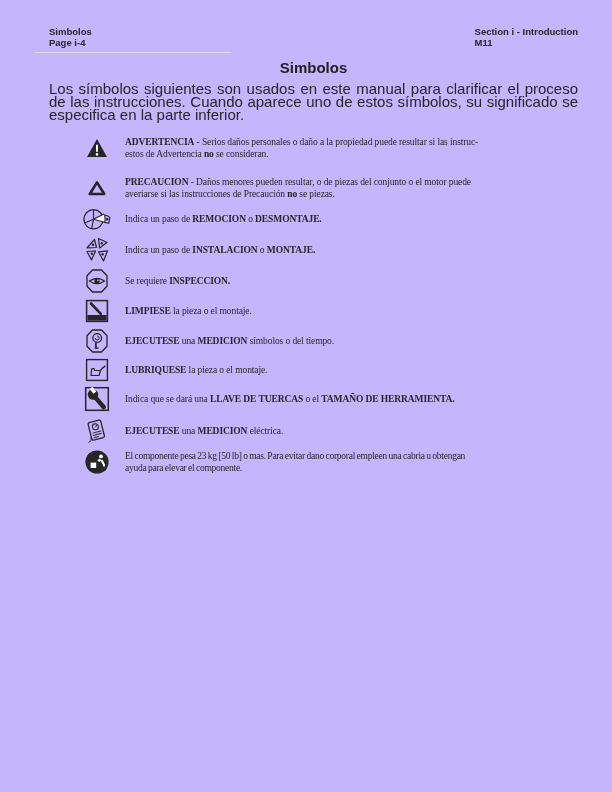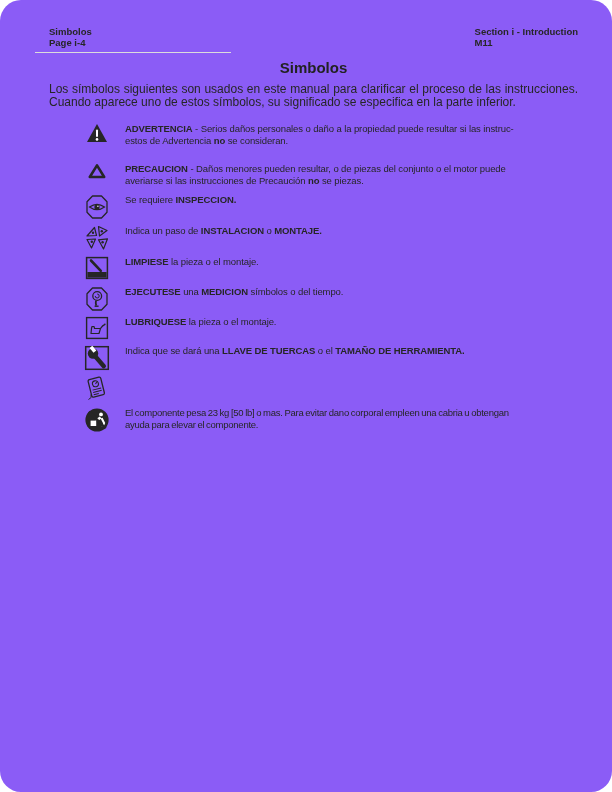--- a/index.html
+++ b/index.html
@@ -1,33 +1,32 @@
 <!DOCTYPE html>
 <html><head>
 <meta charset="utf-8">
 <style>
   html,body { margin:0; padding:0; background:#ffffff; }
   .page {
     position:relative;
     width:612px; height:792px;
     box-sizing:border-box;
     padding:26px 34px 12px 49px;
-    background:#8b5cf6;
+    background:#c4b5fd;
     color:#262626;
     font-family:"Liberation Sans", sans-serif;
     overflow:hidden;
-    border-radius:21px;
   }
   .header { display:flex; justify-content:space-between; font-size:9.5px; font-weight:bold; line-height:11px; }
   .header-right { }
   .scan-artifact { height:1px; width:196px; background:#dcdcdc; margin:4px 0 0 -14px; }
   .title { margin:6px 0 0; text-align:center; font-size:15px; font-weight:bold; color:#222; }
-  .intro { margin:7px 0 0; font-size:12px; line-height:12.8px; text-align:justify; }
+  .intro { margin:7px 0 0; font-size:15px; line-height:12.8px; text-align:justify; }
   .symbols { margin-top:14px; }
-  .row { display:flex; align-items:flex-start; min-height:26px; margin-bottom:5px; }
+  .row { display:flex; align-items:center; min-height:26px; margin-bottom:5px;font-family:Liberation Serif, serif; }
   .row:nth-child(1){ margin-bottom:14px; }
   .row:nth-child(2){ }
   .row:nth-child(5){ margin-bottom:4px; }
   .row:nth-child(6){ margin-bottom:4px; }
   .row:nth-child(7){ margin-bottom:3px; }
   .row:nth-child(8){ margin-bottom:3px; }
   .row:nth-child(10){ margin-bottom:4px; }
   .row:nth-child(11){ margin-bottom:3px; }
   .row:nth-child(12){ margin-bottom:13px; }
   .icon-cell { width:30px; margin-left:33px; display:flex; justify-content:center; align-items:center; flex:0 0 auto; }
@@ -67,47 +66,59 @@
       <div class="row">
         <span class="icon-cell">
           <svg width="18" height="16" viewBox="0 0 18 16">
             <path d="M9 2.4 L16.2 14 L1.8 14 Z" fill="none" stroke="#262626" stroke-width="2.6" stroke-linejoin="round"></path>
           </svg>
         </span>
         <p class="text"><b>PRECAUCION</b><span> - Daños menores pueden resultar, o de piezas del conjunto o el motor puede</span><br><span>averiarse si las instrucciones de Precaución </span><b>no</b><span> se piezas.</span></p>
       </div>
       <div class="row">
         <span class="icon-cell">
-          <svg width="24" height="26" viewBox="0 0 24 26">
-            <path d="M7.5 2 L16.5 2 L22 7.8 L22 18.2 L16.5 24 L7.5 24 L2 18.2 L2 7.8 Z" fill="none" stroke="#262626" stroke-width="1.3" stroke-linejoin="round"></path>
-            <path d="M4.5 13 Q12 7.6 19.5 13 Q12 18.4 4.5 13 Z" fill="none" stroke="#262626" stroke-width="1.2"></path>
-            <circle cx="12" cy="13" r="2.6" fill="#262626"></circle>
-            <circle cx="12.9" cy="12.2" r="0.7" fill="#fff"></circle>
+          <svg width="28" height="24" viewBox="0 0 28 24">
+            <circle cx="10.5" cy="12.3" r="9.6" fill="none" stroke="#262626" stroke-width="1.3"></circle>
+            <path d="M10.5 12.3 L21 7 L21.4 15.2 Z" fill="#fff"></path>
+            <path d="M10.5 12.3 L10.5 2.7 M10.5 12.3 L1.6 16 M10.5 12.3 L8.6 21.9 M10.5 12.3 L21 7 M10.5 12.3 L21.4 15.2" stroke="#262626" stroke-width="1.1" fill="none"></path>
+            <path d="M21.6 8 Q24.4 8.3 26.8 10.3 L25.9 16.2 L21.7 15.4 Q22.9 11.7 21.6 8 Z" fill="none" stroke="#262626" stroke-width="1.1" stroke-linejoin="round"></path>
+            <circle cx="24.2" cy="12.2" r="1.2" fill="#262626"></circle>
           </svg>
         </span>
-        <p class="text"><span>Se requiere </span><b>INSPECCION.</b></p>
+        <p class="text"><span>Indica un paso de </span><b>REMOCION</b><span> o </span><b>DESMONTAJE.</b></p>
       </div>
       <div class="row">
         <span class="icon-cell">
           <svg width="24" height="26" viewBox="0 0 24 26">
             <g fill="none" stroke="#262626" stroke-width="1.2" stroke-linejoin="round">
               <path d="M2 11 L9.5 2.5 L11.5 10.5 Z"></path>
               <path d="M13.5 1.5 L22 5.5 L14.5 11 Z"></path>
               <path d="M2 14.5 L10.5 14 L6.5 23 Z"></path>
               <path d="M13.5 14.8 L22.5 13.8 L18.5 24 Z"></path>
             </g>
             <g fill="#262626">
               <circle cx="8" cy="7.8" r="1.2"></circle>
               <circle cx="16.8" cy="6.3" r="1.2"></circle>
               <circle cx="6.8" cy="16.8" r="1.2"></circle>
               <circle cx="17.6" cy="17.3" r="1.2"></circle>
             </g>
           </svg>
         </span>
         <p class="text"><span>Indica un paso de </span><b>INSTALACION</b><span> o </span><b>MONTAJE.</b></p>
+      </div>
+      <div class="row">
+        <span class="icon-cell">
+          <svg width="24" height="26" viewBox="0 0 24 26">
+            <path d="M7.5 2 L16.5 2 L22 7.8 L22 18.2 L16.5 24 L7.5 24 L2 18.2 L2 7.8 Z" fill="none" stroke="#262626" stroke-width="1.3" stroke-linejoin="round"></path>
+            <path d="M4.5 13 Q12 7.6 19.5 13 Q12 18.4 4.5 13 Z" fill="none" stroke="#262626" stroke-width="1.2"></path>
+            <circle cx="12" cy="13" r="2.6" fill="#262626"></circle>
+            <circle cx="12.9" cy="12.2" r="0.7" fill="#fff"></circle>
+          </svg>
+        </span>
+        <p class="text"><span>Se requiere </span><b>INSPECCION.</b></p>
       </div>
       <div class="row">
         <span class="icon-cell">
           <svg width="24" height="24" viewBox="0 0 24 24">
             <rect x="1.6" y="1.6" width="20.8" height="20.8" fill="none" stroke="#262626" stroke-width="1.5"></rect>
             <rect x="2.4" y="16" width="19.2" height="5.6" fill="#262626"></rect>
             <line x1="6" y1="4.5" x2="15.8" y2="14.8" stroke="#262626" stroke-width="2.6" stroke-linecap="round"></line>
           </svg>
         </span>
         <p class="text"><b>LIMPIESE</b><span> la pieza o el montaje.</span></p>
@@ -153,20 +164,21 @@
               <rect x="6" y="4" width="13" height="18" rx="1.6" fill="none" stroke="#262626" stroke-width="1.3"></rect>
               <circle cx="12.5" cy="9.5" r="3" fill="none" stroke="#262626" stroke-width="1.1"></circle>
               <line x1="12.5" y1="9.8" x2="14.4" y2="7.8" stroke="#262626" stroke-width="1"></line>
               <line x1="8.2" y1="15" x2="17" y2="15" stroke="#262626" stroke-width="1"></line>
               <line x1="8.2" y1="17.4" x2="17" y2="17.4" stroke="#262626" stroke-width="1"></line>
               <line x1="8.2" y1="19.8" x2="13.4" y2="19.8" stroke="#262626" stroke-width="1"></line>
             </g>
             <path d="M4.5 25.5 Q8.5 24 7 20.5" fill="none" stroke="#262626" stroke-width="1"></path>
           </svg>
         </span>
+        <p class="text"><b>EJECUTESE</b><span> una </span><b>MEDICION</b><span> eléctrica.</span></p>
       </div>
       <div class="row">
         <span class="icon-cell">
           <svg width="26" height="26" viewBox="0 0 26 26">
             <circle cx="13" cy="13" r="11.6" fill="#262626"></circle>
             <rect x="6.6" y="13.6" width="5.6" height="5.4" fill="#fff"></rect>
             <circle cx="17" cy="7.4" r="1.9" fill="#fff"></circle>
             <path d="M15.8 9.6 Q12.8 11 11.4 13.6 L14 14.2 Q16 12.2 17.6 11.6 Z" fill="#fff"></path>
             <path d="M16.6 11.4 L19.2 16.4 L17.6 19.2 L19.6 19.8 L21.2 16 L18.6 10.8 Z" fill="#fff"></path>
             <line x1="5" y1="4.6" x2="21.6" y2="21.4" stroke="#262626" stroke-width="2.6"></line>

